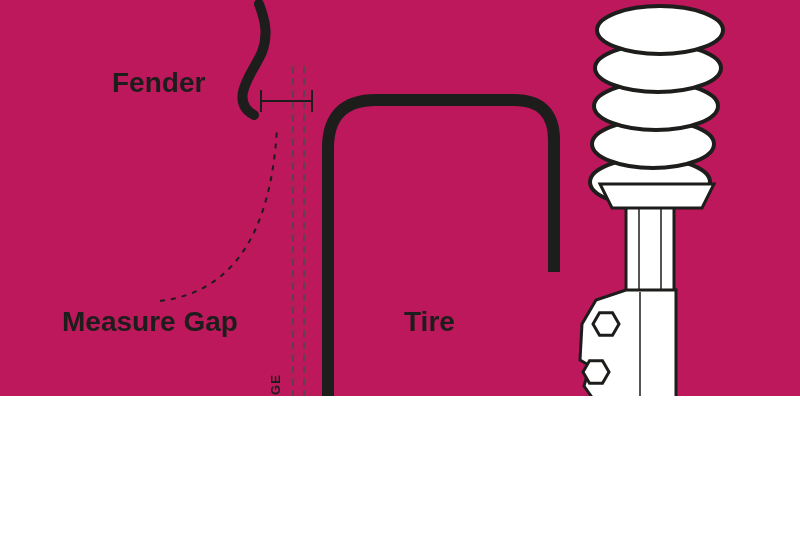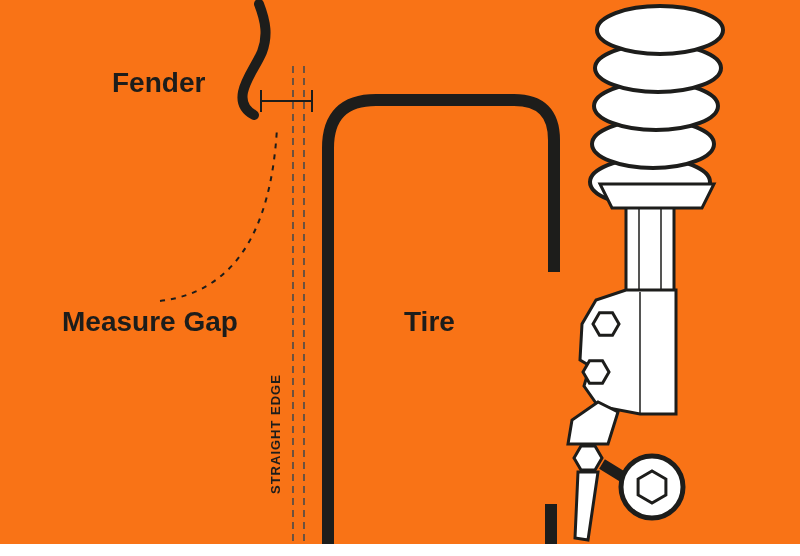--- a/index.html
+++ b/index.html
@@ -3,22 +3,22 @@
 <meta charset="utf-8">
 <style>
   html, body {
     margin: 0;
     padding: 0;
     background: #ffffff;
   }
   .stage {
     position: relative;
     width: 800px;
-    height: 544px;
-    background: #f97316;
+    height: 396px;
+    background: #be185d;
     overflow: hidden;
     font-family: "Liberation Sans", sans-serif;
   }
   .stage svg {
     position: absolute;
     top: 0;
     left: 0;
     display: block;
   }
   .label-main {

